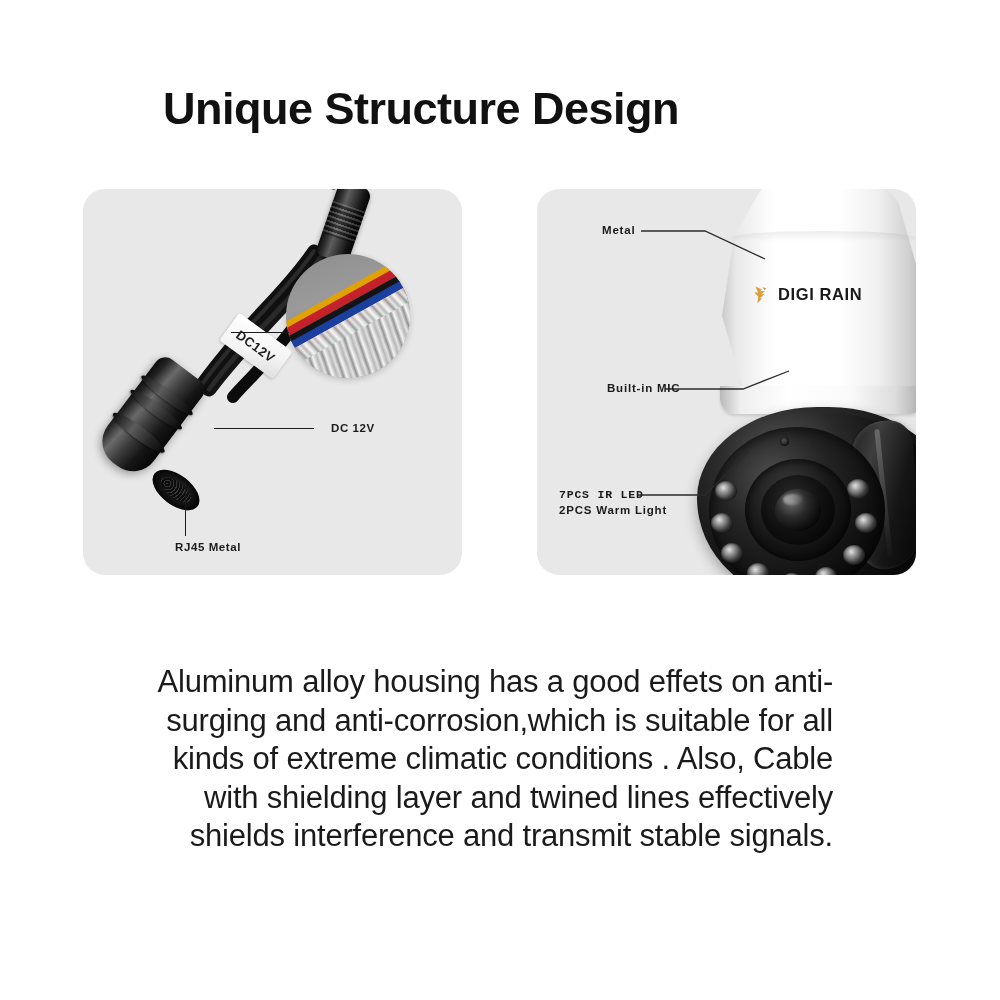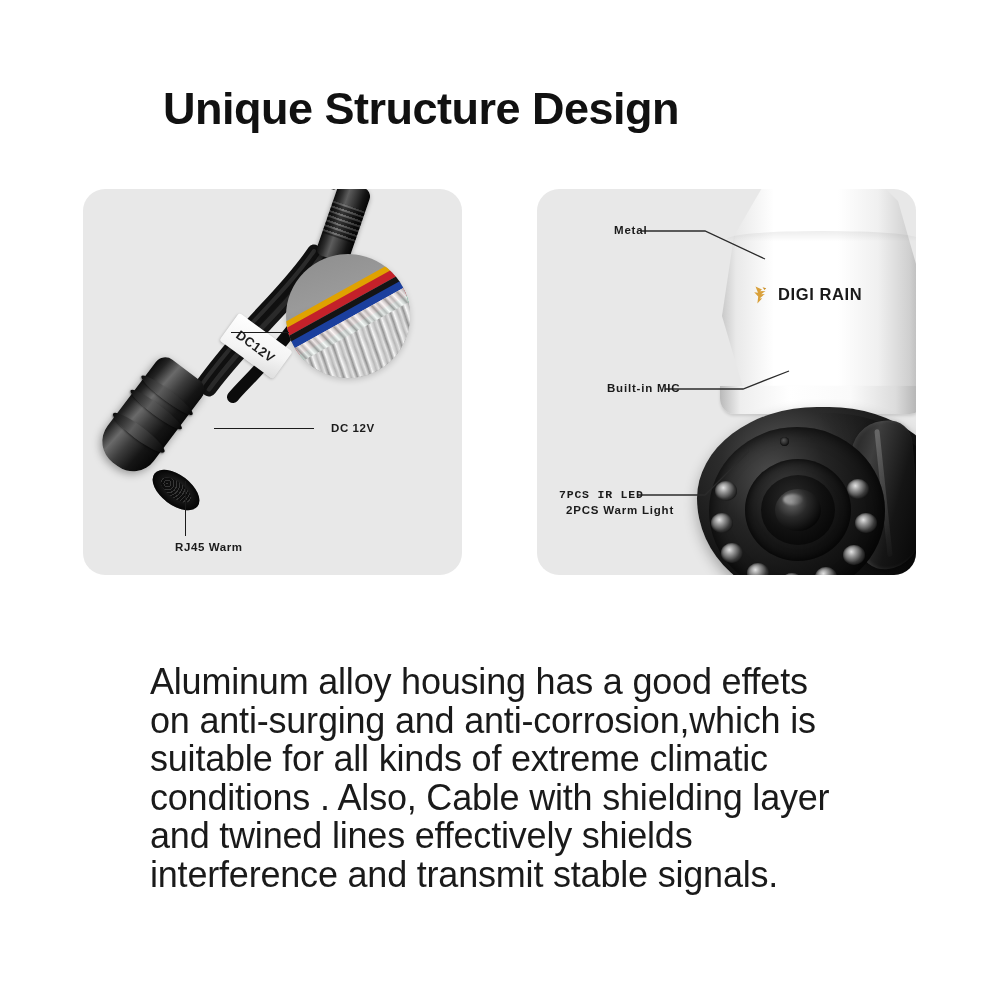--- a/index.html
+++ b/index.html
@@ -381,21 +381,21 @@
       <div class="ring r3"></div>
     </div>
     <div class="rj45-face"></div>
 
     <div class="leader leader-h" style="left:148px; top:143px; width:58px;"></div>
 
     <div class="leader leader-h" style="left:131px; top:239px; width:100px;"></div>
     <div class="callout" style="left:248px; top:232px;">DC 12V</div>
 
     <div class="leader leader-v" style="left:102px; top:292px; height:55px;"></div>
-    <div class="callout" style="left:92px; top:351px;">RJ45 Warm</div>
+    <div class="callout" style="left:92px; top:351px;">RJ45 Metal</div>
   </div>
 </div>
 
 <div class="panel panel-right">
   <div class="cam-stage">
 
     <div class="cam-top"></div>
     <div class="cam-top-seam"></div>
     <div class="cam-collar"></div>
 
@@ -428,23 +428,23 @@
     <div class="lens-mid"></div>
     <div class="lens-glass"></div>
     <div class="lens-glint"></div>
     <div class="mic-hole"></div>
 
     <svg class="leader-svg" style="left:0;top:0;width:379px;height:386px">
       <path d="M104,42 L168,42 L228,70" stroke="#2b2b2b" stroke-width="1.3" fill="none"></path>
       <path d="M128,200 L206,200 L252,182" stroke="#2b2b2b" stroke-width="1.3" fill="none"></path>
       <path d="M100,306 L168,306 L212,262" stroke="#2b2b2b" stroke-width="1.3" fill="none"></path>
     </svg>
-    <div class="callout thin" style="left:77px; top:34px;text-align:right;">Metal</div>
+    <div class="callout thin" style="left:65px; top:34px;text-align:right;">Metal</div>
 
     <div class="callout thin" style="left:22px; top:192px;margin-left:48px;">Built-in MIC</div>
 
     <div class="callout thin" style="left:22px; top:298px;font-family:Liberation Mono, monospace;">7PCS IR LED</div>
-    <div class="callout thin" style="left:29px; top:314px;text-align:right;">2PCS Warm Light</div>
+    <div class="callout thin" style="left:22px; top:314px;text-align:right;">2PCS Warm Light</div>
   </div>
 </div>
 
-<div style="position:absolute; left:150px; top:663px; width:700px; text-align:left;
-            font-size:36px; line-height:38.5px; color:#1a1a1a; letter-spacing:-0.2px;">Aluminum alloy housing has a good effets on anti-surging and anti-corrosion,which is suitable for all kinds of extreme climatic conditions . Also, Cable with shielding layer and twined lines effectively shields interference and transmit stable signals.</div>
+<div style="position:absolute; left:133px; top:663px; width:700px; text-align:right;
+            font-size:31px; line-height:38.5px; color:#1a1a1a; letter-spacing:-0.2px;">Aluminum alloy housing has a good effets on anti-surging and anti-corrosion,which is suitable for all kinds of extreme climatic conditions . Also, Cable with shielding layer and twined lines effectively shields interference and transmit stable signals.</div>
 
 </body></html>

